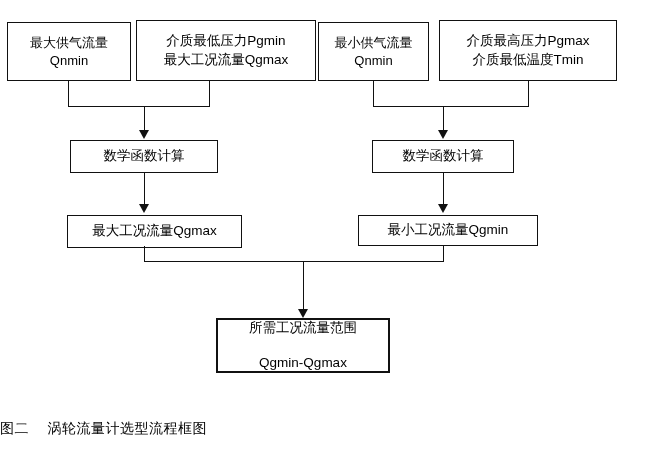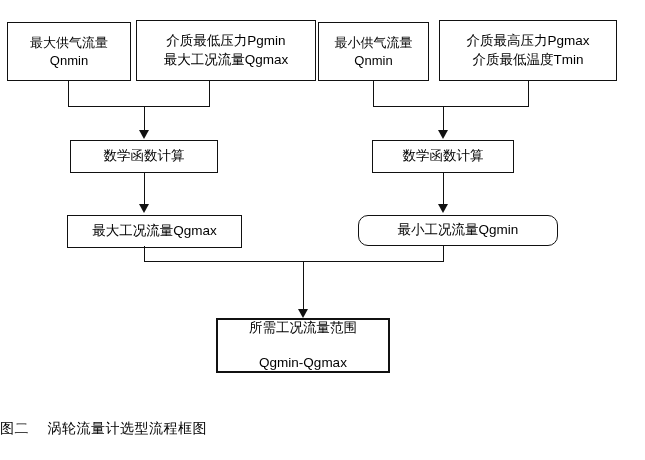--- a/index.html
+++ b/index.html
@@ -35,21 +35,21 @@
   
   #node-qnmax  { left: 7px;   top: 22px;  width: 124px; height: 59px; font-size: 13px; }
   #node-pgmin  { left: 136px; top: 20px;  width: 180px; height: 61px; font-size: 13.5px; }
   #node-qnmin  { left: 318px; top: 22px;  width: 111px; height: 59px; font-size: 13px; }
   #node-pgmax  { left: 439px; top: 20px;  width: 178px; height: 61px; font-size: 13.5px; }
   
   #node-calc-left  { left: 70px;  top: 140px; width: 148px; height: 33px; font-size: 13.5px; }
   #node-calc-right { left: 372px; top: 140px; width: 142px; height: 33px; font-size: 13.5px; }
   
   #node-qgmax { left: 67px;  top: 215px; width: 175px; height: 33px; font-size: 13.5px; }
-  #node-qgmin { left: 358px; top: 215px; width: 200px; height: 31px; font-size: 13.5px; border-radius: 10px; }
+  #node-qgmin { left: 358px; top: 215px; width: 180px; height: 31px; font-size: 13.5px; }
   
   #node-result { left: 216px; top: 318px; width: 174px; height: 55px; font-size: 13.5px; border-width: 2px; gap: 17px; }
 
   
   .vline {
     position: absolute;
     width: 0;
     border-left: 1.6px solid #111111;
   }
   .hline {

